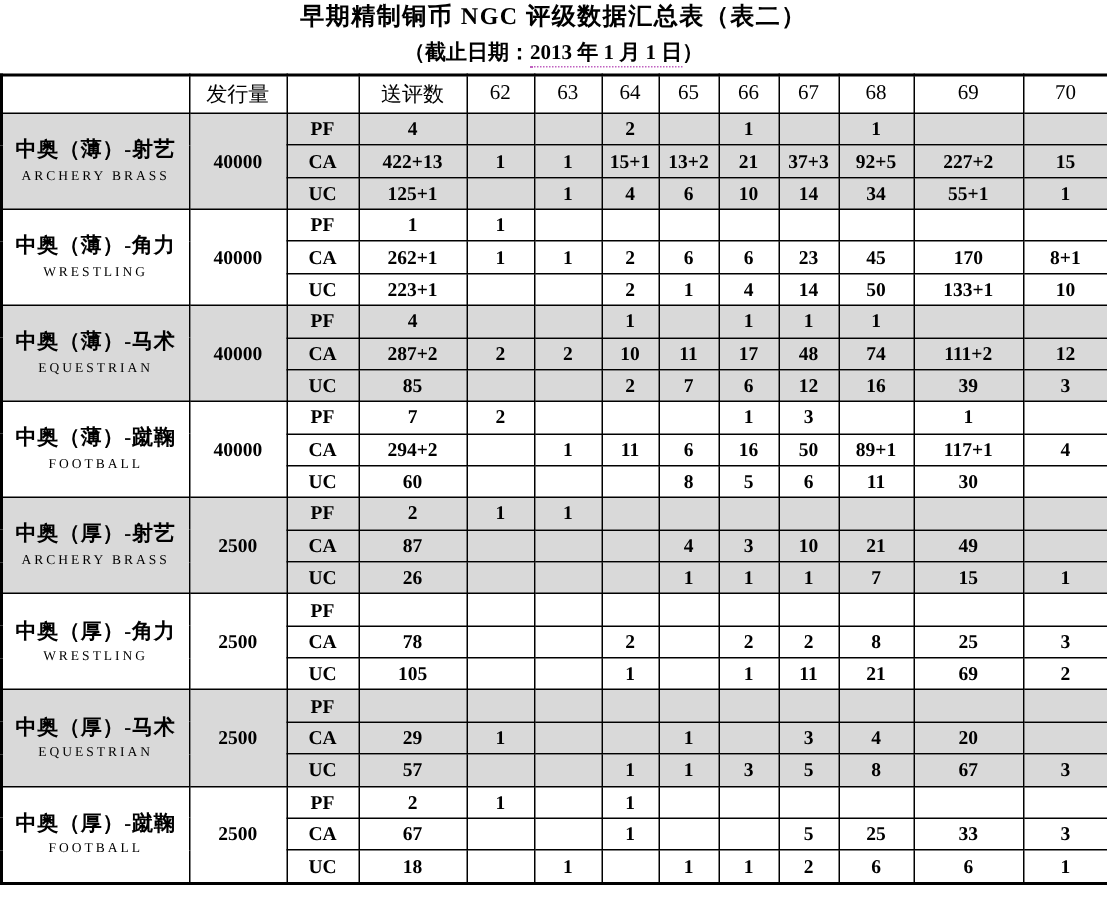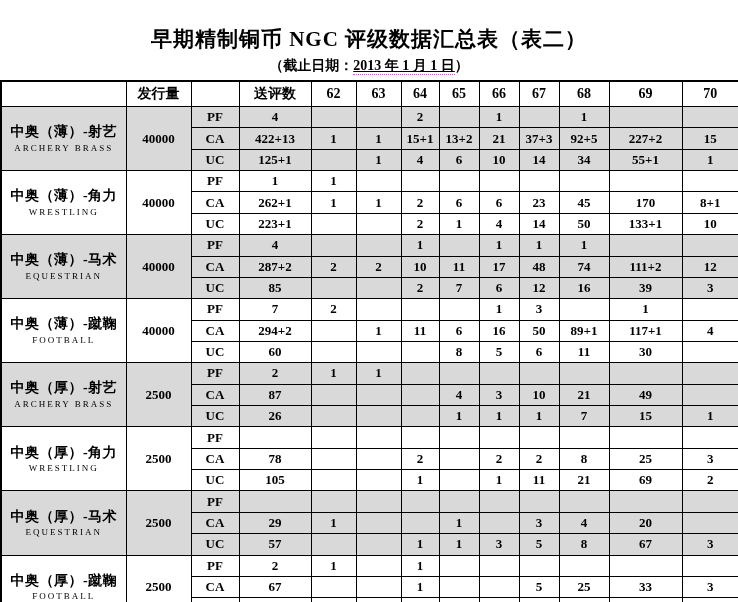--- a/index.html
+++ b/index.html
@@ -2,40 +2,40 @@
 <html><head>
 <meta charset="utf-8">
 <style>
   html, body { margin: 0; padding: 0; background: #ffffff; }
   .page {
     width: 738px; height: 602px; overflow: hidden; background: #ffffff;
     font-family: "Liberation Serif", "DejaVu Serif", serif; color: #000;
     position: relative;
   }
   .page-title {
-    text-align: center; font-weight: bold; font-size: 21px;
-    padding-top: 25px; letter-spacing: 1px;
+    text-align: center; font-weight: bold; font-size: 16px;
+    padding-top: 1px; letter-spacing: 1px;
   }
   .page-subtitle {
     text-align: center; font-weight: bold; font-size: 14px;
     margin-top: 4px; margin-bottom: 5px;
   }
   .subtitle-date {
-    border-bottom: 1px dotted #c060c0; padding-bottom: 1px; text-decoration: underline;
+    border-bottom: 1px dotted #c060c0; padding-bottom: 1px;
   }
   table.grading-table {
     width: 738px; height: 541px; border-collapse: collapse; table-layout: fixed;
     border: 2px solid #000;
   }
   .grading-table th, .grading-table td {
     border: 1px solid #000; padding: 0; text-align: center; vertical-align: middle;
     overflow: hidden; white-space: nowrap;
   }
   .grading-table thead th {
-    height: 24px; font-size: 14px; font-weight: bold; background: #ffffff;
+    height: 24px; font-size: 14px; font-weight: normal; background: #ffffff;
   }
   .grading-table tbody td { font-size: 13px; font-weight: bold; background: #ffffff; }
   tr.band td { background: #d9d9d9; }
   .name-cell { line-height: 1.25; }
   .name-cn { font-size: 14px; font-weight: bold; letter-spacing: 0.5px; }
   .name-en { font-size: 9px; font-weight: normal; letter-spacing: 2px; margin-top: 2px; }
   .mintage-cell { font-size: 13px; margin-top: 36px; }
   .grade-cell { font-size: 13px; }
 </style>
 </head>

